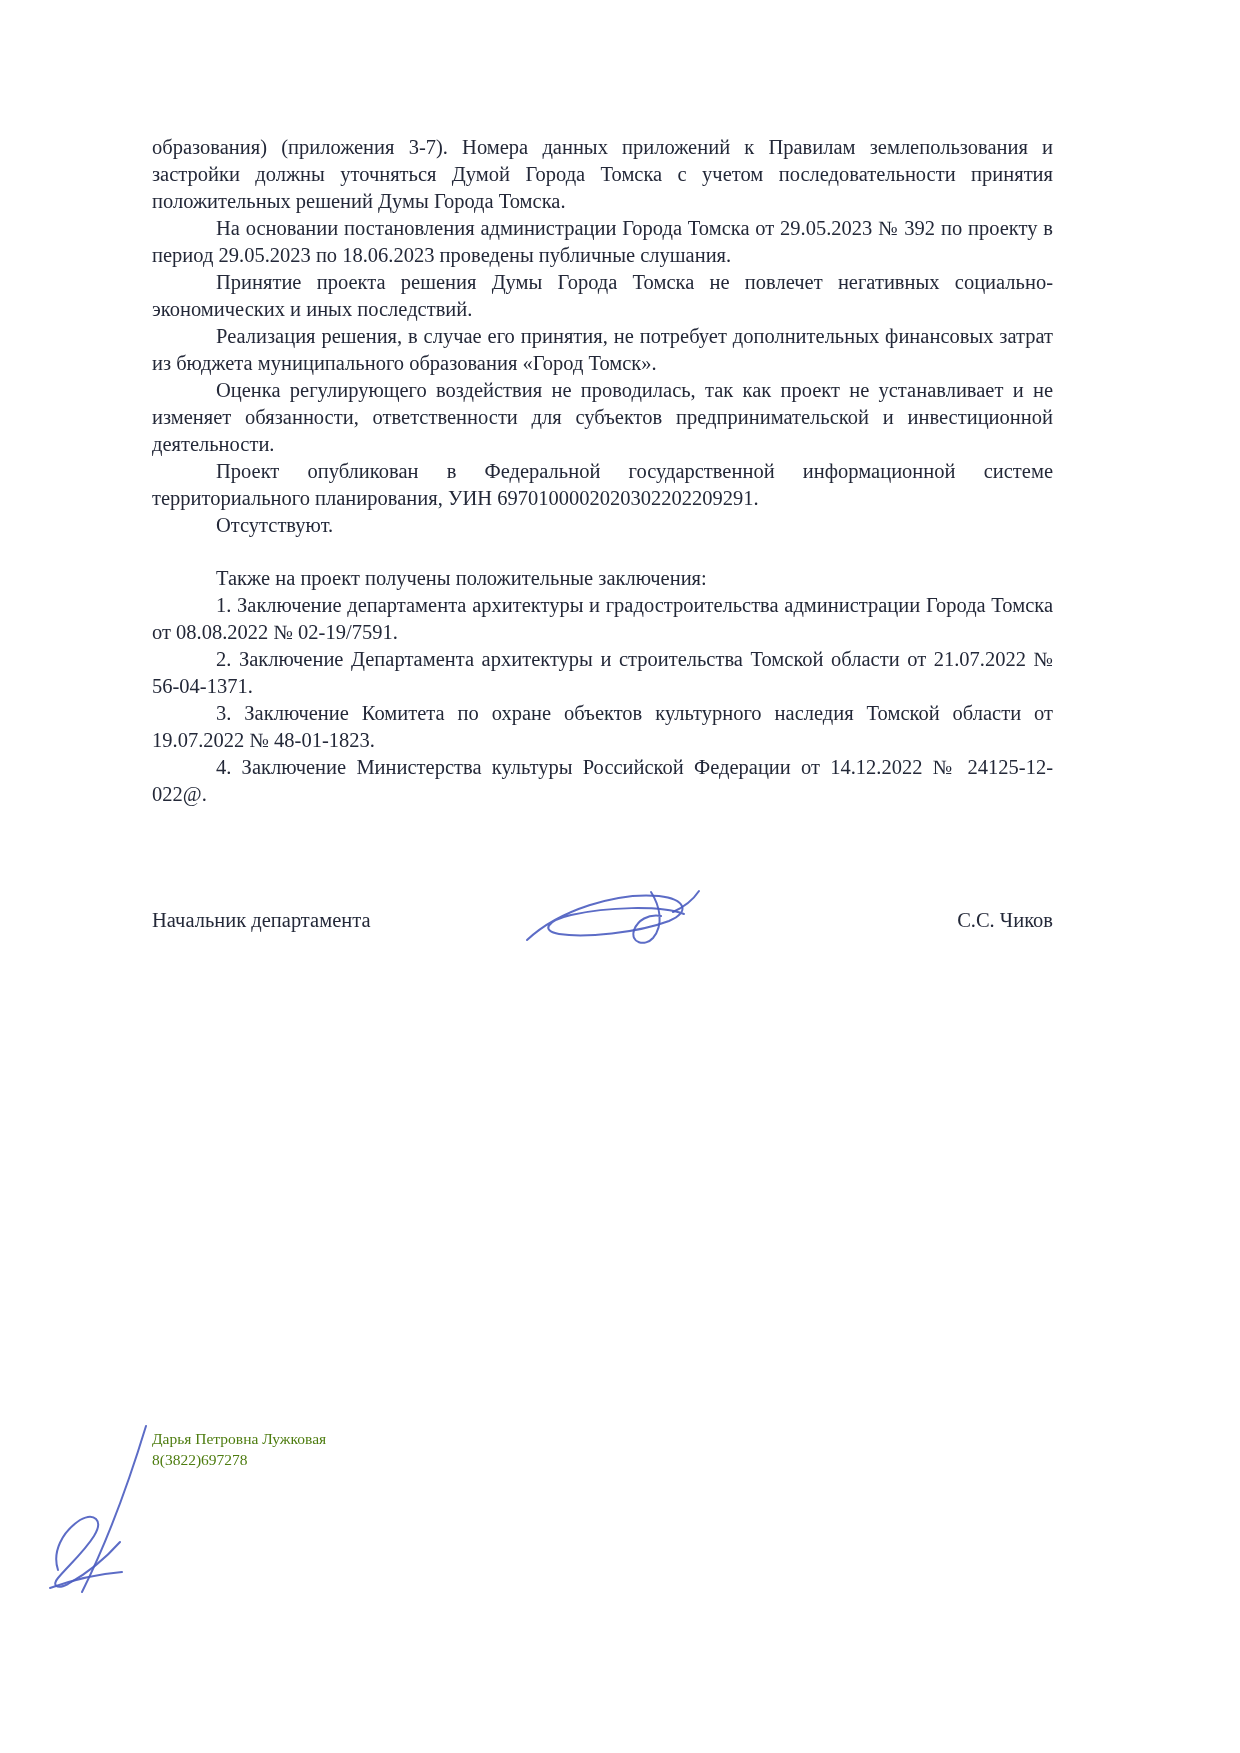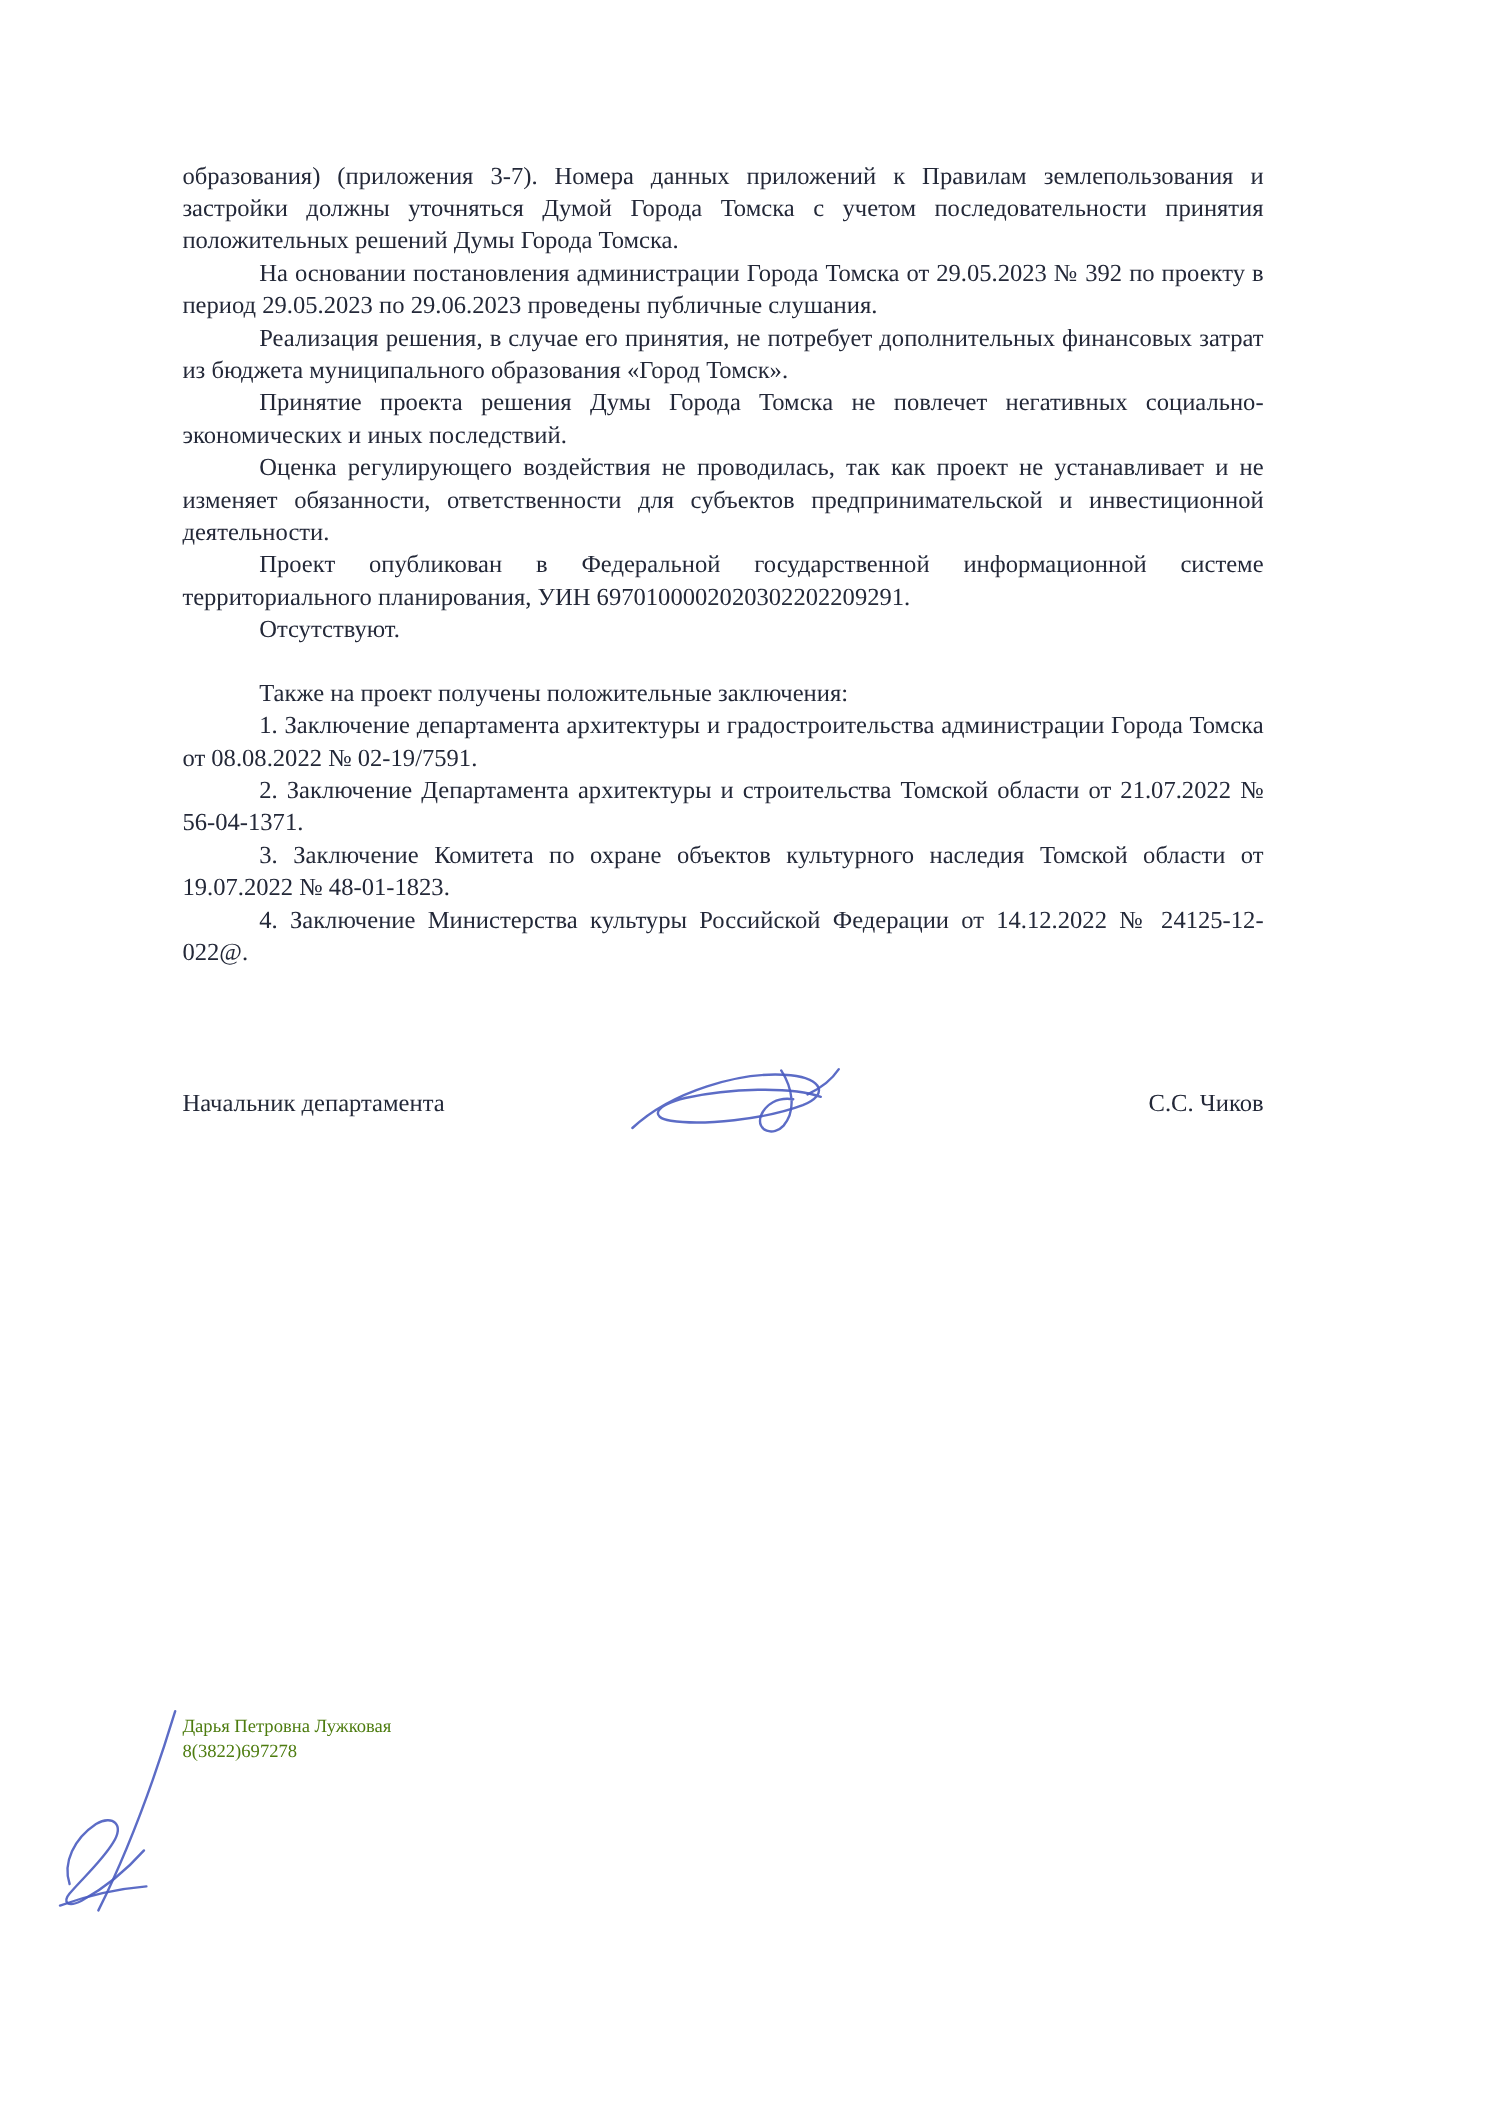--- a/index.html
+++ b/index.html
@@ -89,23 +89,23 @@
     opacity: 0.9;
   }
 </style>
 </head>
 <body>
 
 <div class="page">
   <div class="content">
 
     <p class="para no-indent">образования) (приложения 3-7). Номера данных приложений к Правилам землепользования и застройки должны уточняться Думой Города Томска с учетом последовательности принятия положительных решений Думы Города Томска.</p>
-    <p class="para">На основании постановления администрации Города Томска от 29.05.2023 № 392 по проекту в период 29.05.2023 по 29.06.2023 проведены публичные слушания.</p>
+    <p class="para">На основании постановления администрации Города Томска от 29.05.2023 № 392 по проекту в период 29.05.2023 по 18.06.2023 проведены публичные слушания.</p>
+    <p class="para">Принятие проекта решения Думы Города Томска не повлечет негативных социально-экономических и иных последствий.</p>
     <p class="para">Реализация решения, в случае его принятия, не потребует дополнительных финансовых затрат из бюджета муниципального образования «Город Томск».</p>
-    <p class="para">Принятие проекта решения Думы Города Томска не повлечет негативных социально-экономических и иных последствий.</p>
     <p class="para">Оценка регулирующего воздействия не проводилась, так как проект не устанавливает и не изменяет обязанности, ответственности для субъектов предпринимательской и инвестиционной деятельности.</p>
     <p class="para">Проект опубликован в Федеральной государственной информационной системе территориального планирования, УИН 6970100002020302202209291.</p>
 
     <p class="para">Отсутствуют.</p>
 
     <p class="para gap-2">Также на проект получены положительные заключения:</p>
     <p class="para">1. Заключение департамента архитектуры и градостроительства администрации Города Томска от 08.08.2022 № 02-19/7591.</p>
     <p class="para">2. Заключение Департамента архитектуры и строительства Томской области от 21.07.2022 № 56-04-1371.</p>
     <p class="para">3. Заключение Комитета по охране объектов культурного наследия Томской области от 19.07.2022 № 48-01-1823.</p>
     <p class="para">4. Заключение Министерства культуры Российской Федерации от 14.12.2022 № 24125-12-022@.</p>

